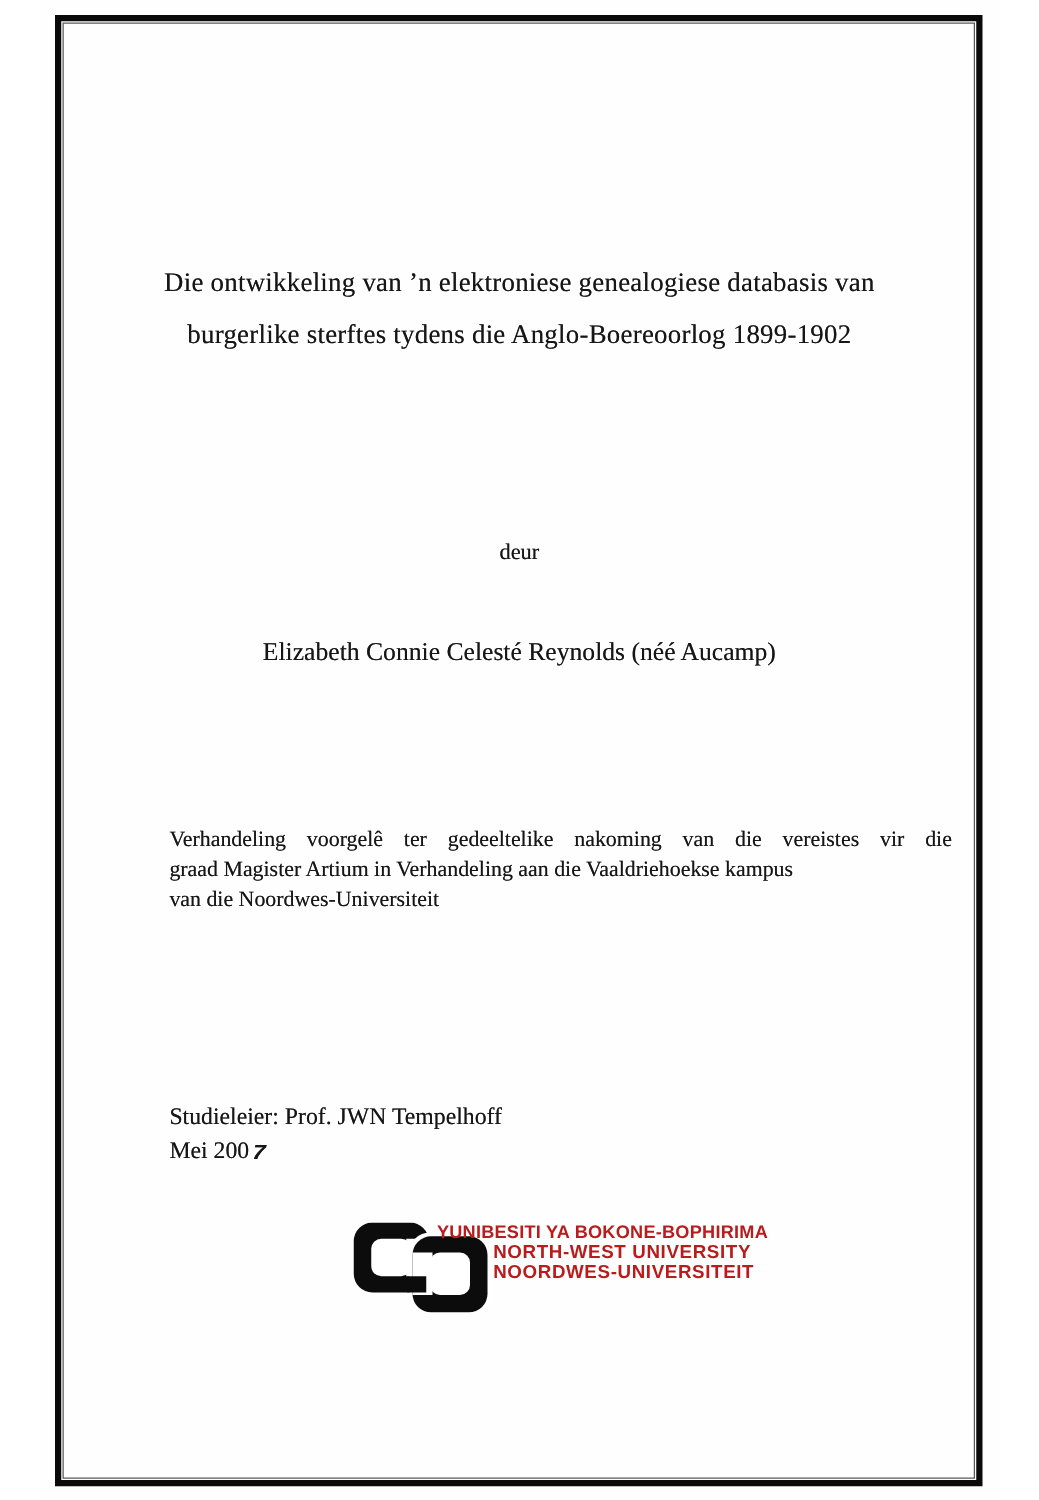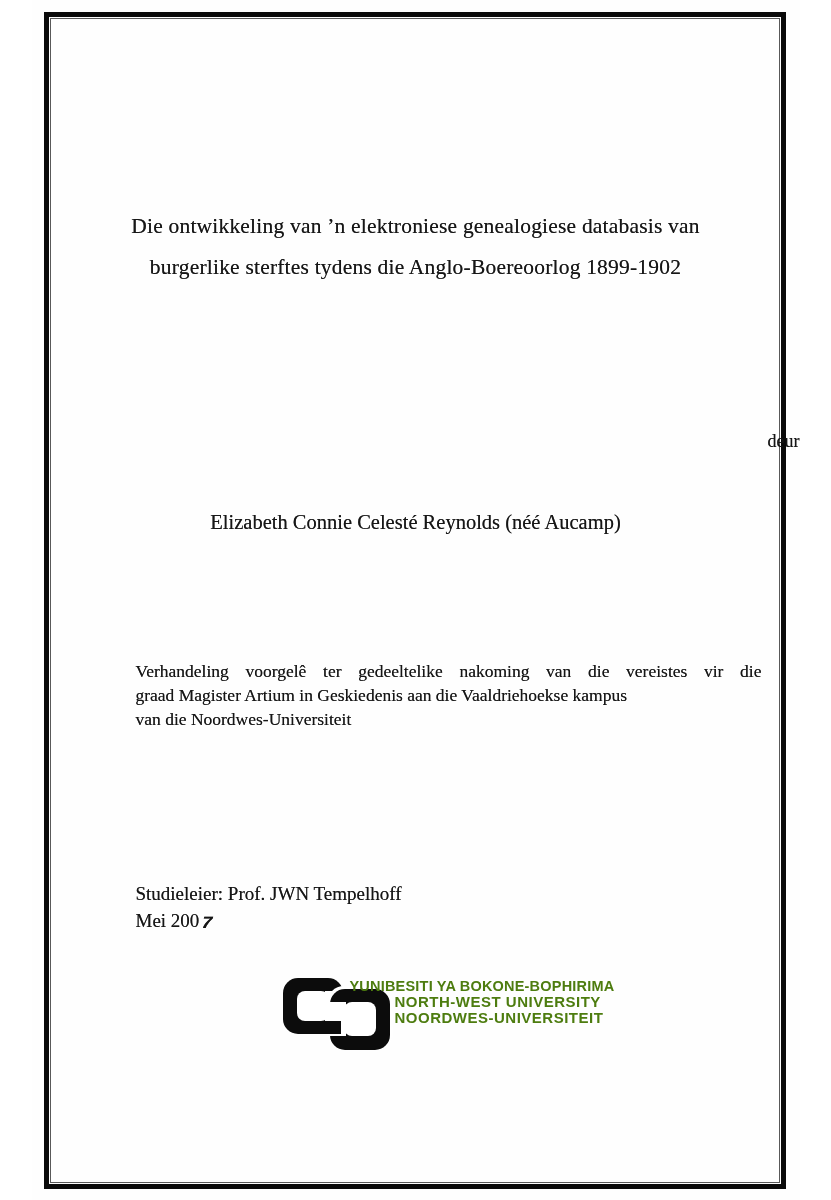--- a/index.html
+++ b/index.html
@@ -21,21 +21,21 @@
     position:absolute; left:1px; top:1px; right:1px; bottom:1px;
     border:1px solid #595959;
   }
 
   .title-block {
     position:absolute; top:206px; left:66px; right:66px;
     text-align:center; font-size:21.5px; line-height:41px; letter-spacing:0.2px;
   }
   .byline {
     position:absolute; top:431px; left:0; right:0;
-    text-align:right; font-size:18px;
+    text-align:center; font-size:18px;
   }
   .author {
     position:absolute; top:511px; left:0; right:0;
     text-align:center; font-size:20.5px;
   }
   .statement {
     position:absolute; top:660px; left:104px; width:626px;
     font-size:17.5px; line-height:23.8px;
   }
   .statement .justify { text-align:justify; text-align-last:justify; }
@@ -51,21 +51,21 @@
     transform-origin:60% 90%;
   }
 
   .logo {
     position:absolute; top:974px; left:250px; width:340px; height:82px;
   }
   .logo-mark { position:absolute; left:0; top:4px; }
   .logo-text {
     position:absolute; left:68px; top:4px; white-space:nowrap;
     font-family:"Liberation Sans","DejaVu Sans",sans-serif;
-    font-weight:bold; color:#4d7c0f; line-height:16px;
+    font-weight:bold; color:#b91c1c; line-height:16px;
   }
   .lt1 { font-size:14.5px; letter-spacing:0.2px; }
   .lt2, .lt3 { font-size:15px; letter-spacing:0.5px; margin-left:45px; }
 </style>
 </head>
 <body>
 
 <div class="page">
 
   <div class="frame-outer">
@@ -76,21 +76,21 @@
     <div>Die ontwikkeling van ’n elektroniese genealogiese databasis van</div>
     <div>burgerlike sterftes tydens die Anglo-Boereoorlog 1899-1902</div>
   </div>
 
   <div class="byline ink">deur</div>
 
   <div class="author ink">Elizabeth Connie Celesté Reynolds (néé Aucamp)</div>
 
   <div class="statement ink">
     <div class="justify">Verhandeling voorgelê ter gedeeltelike nakoming van die vereistes vir die</div>
-    <div><span>graad </span><span class="it">Magister Artium</span><span> in Geskiedenis aan die Vaaldriehoekse kampus</span></div>
+    <div><span>graad </span><span class="it">Magister Artium</span><span> in Verhandeling aan die Vaaldriehoekse kampus</span></div>
     <div>van die Noordwes-Universiteit</div>
   </div>
 
   <div class="supervisor-block ink">
     <div>Studieleier: Prof. JWN Tempelhoff</div>
     <div><span>Mei 200</span><span class="glyph-seven">7</span></div>
   </div>
 
   <div class="logo">
     <svg class="logo-mark" width="112" height="72" viewBox="0 0 110 72" aria-hidden="true">

